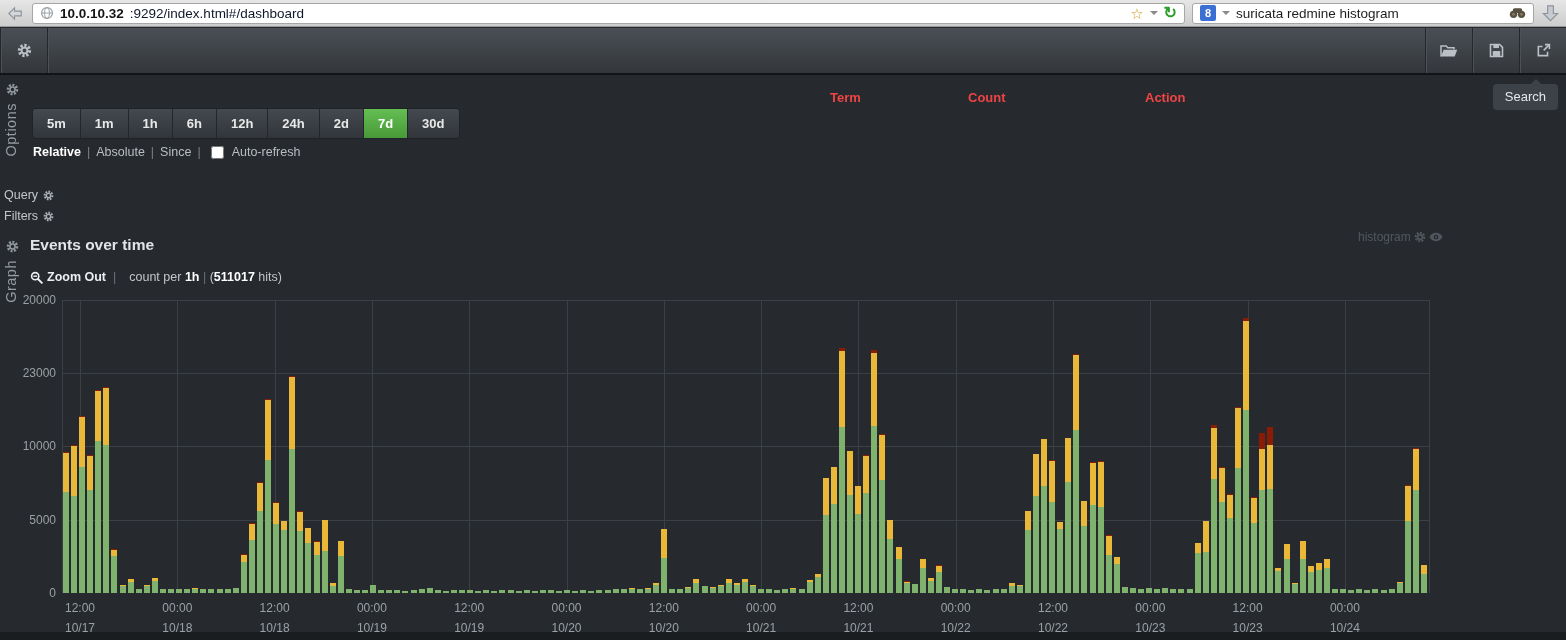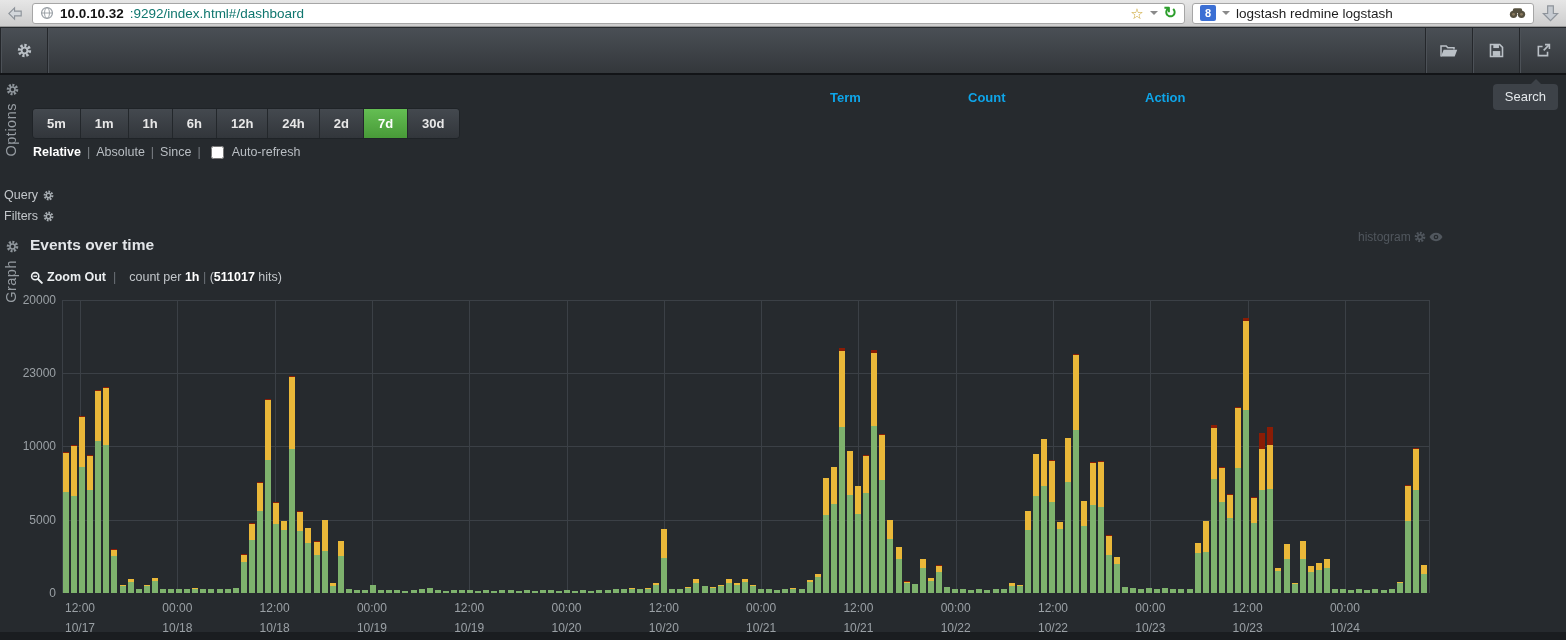--- a/index.html
+++ b/index.html
@@ -8,21 +8,21 @@
   svg.icon { display:inline-block; vertical-align:middle; }
 
   
   .browser { position:absolute; top:0; left:0; width:1566px; height:27px;
     background:linear-gradient(#e6e6e6,#cdcdcd); border-bottom:1px solid #9a9a9a;
     display:flex; align-items:center; padding:0 6px; gap:7px; }
   .field { height:21px; background:#fff; border:1px solid #a6a6a6; border-radius:3px;
     display:flex; align-items:center; padding:0 7px; gap:6px; font-size:13.5px; }
   .url-field { flex:1; }
   .url-host { color:#141414; font-weight:bold; }
-  .url-path { color:#0f766e; }
+  .url-path { color:#0f172a; }
   .url-spacer { flex:1; }
   .star { color:#c9a22b; font-size:15px; line-height:1; }
   .caret { width:0; height:0; border-left:4px solid transparent; border-right:4px solid transparent;
     border-top:4px solid #8a8a8a; display:inline-block; }
   .reload { color:#2c9e2c; font-weight:bold; font-size:16px; line-height:1; }
   .search-field { width:342px; }
   .g-badge { width:16px; height:16px; background:#3b6fd4; border-radius:2px; color:#fff;
     font-size:11px; font-weight:bold; display:flex; align-items:center; justify-content:center; }
   .search-text { color:#1d1d1d; flex:1; }
 
@@ -62,21 +62,21 @@
   .mode-sep { color:#7b8artful086; color:#7b8086; }
   .modes input { width:13px; height:13px; margin:0 2px 0 4px; }
 
   .mini-row { position:absolute; left:4px; font-size:12.5px; color:#c3c7cb;
     display:flex; align-items:center; gap:5px; }
   .row-query { top:188px; } .row-filters { top:209px; }
 
   
   .term-table { position:absolute; left:820px; top:86px; width:492px; }
   .tt-head { display:grid; grid-template-columns:138px 177px 1fr; padding:4px 10px 10px;
-    font-size:13px; font-weight:bold; color:#0ea5e9; }
+    font-size:13px; font-weight:bold; color:#ef4444; }
   .tt-row { display:grid; grid-template-columns:138px 177px 1fr; padding:6px 10px;
     background:#1d2023; color:#b9bec3; font-size:12.5px; align-items:center; height:28px; }
   .tt-actions { display:flex; gap:5px; color:#dde1e4; }
 
   
   .panel-title { position:absolute; left:30px; top:236px; font-size:15.5px;
     font-weight:bold; color:#e2e5e8; }
   .panel-type { position:absolute; left:1358px; top:230px; font-size:12px; color:#51575e;
     display:flex; align-items:center; gap:3px; }
   .legend { position:absolute; left:30px; top:270px; display:flex; align-items:center;
@@ -170,21 +170,21 @@
     <span class="url-host">10.0.10.32</span>
       <span class="url-path">:9292/index.html#/dashboard</span>
     <span class="url-spacer"></span>
     <span class="star">☆</span>
     <span class="caret"></span>
     <span class="reload">↻</span>
   </div>
   <div class="field search-field">
     <span class="g-badge">8</span>
     <span class="caret"></span>
-    <span class="search-text">logstash redmine logstash</span>
+    <span class="search-text">suricata redmine histogram</span>
     <svg class="icon" width="17" height="12" style="color:#55503f">
         <use href="#i-binoc"></use>
       </svg>
   </div>
   <svg class="icon" width="19" height="19">
       <use href="#i-down"></use>
     </svg>
 </div>
 
 <div class="app-header">

